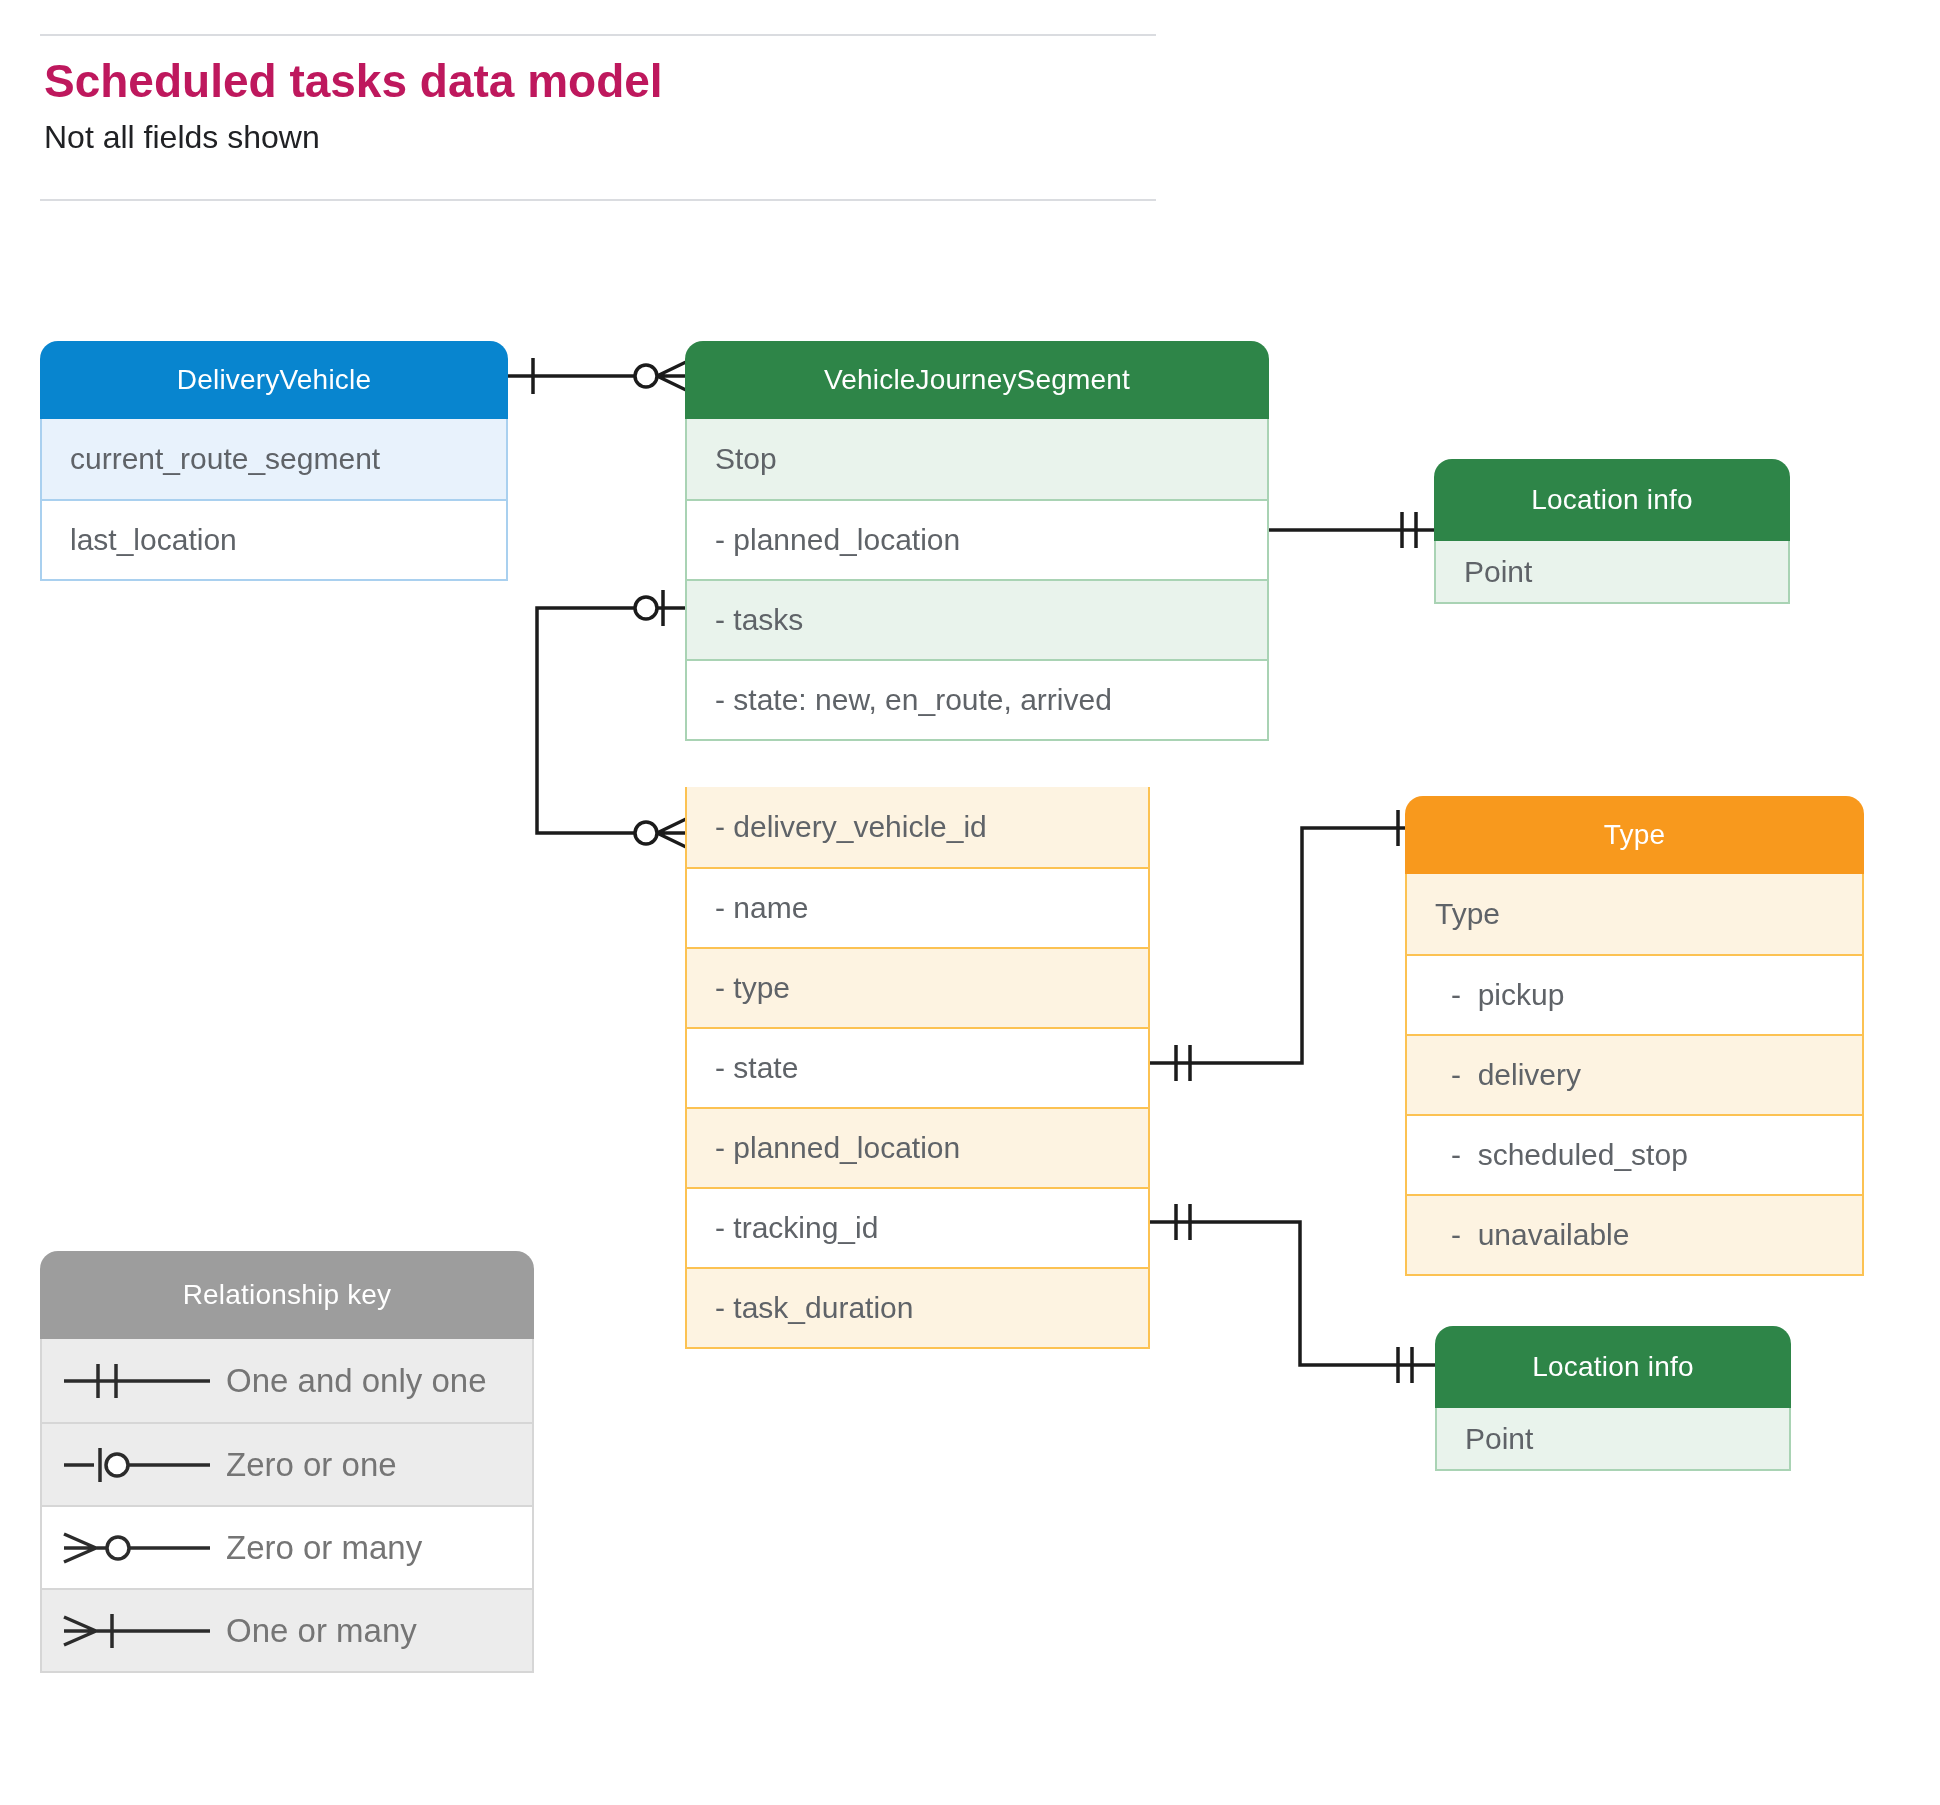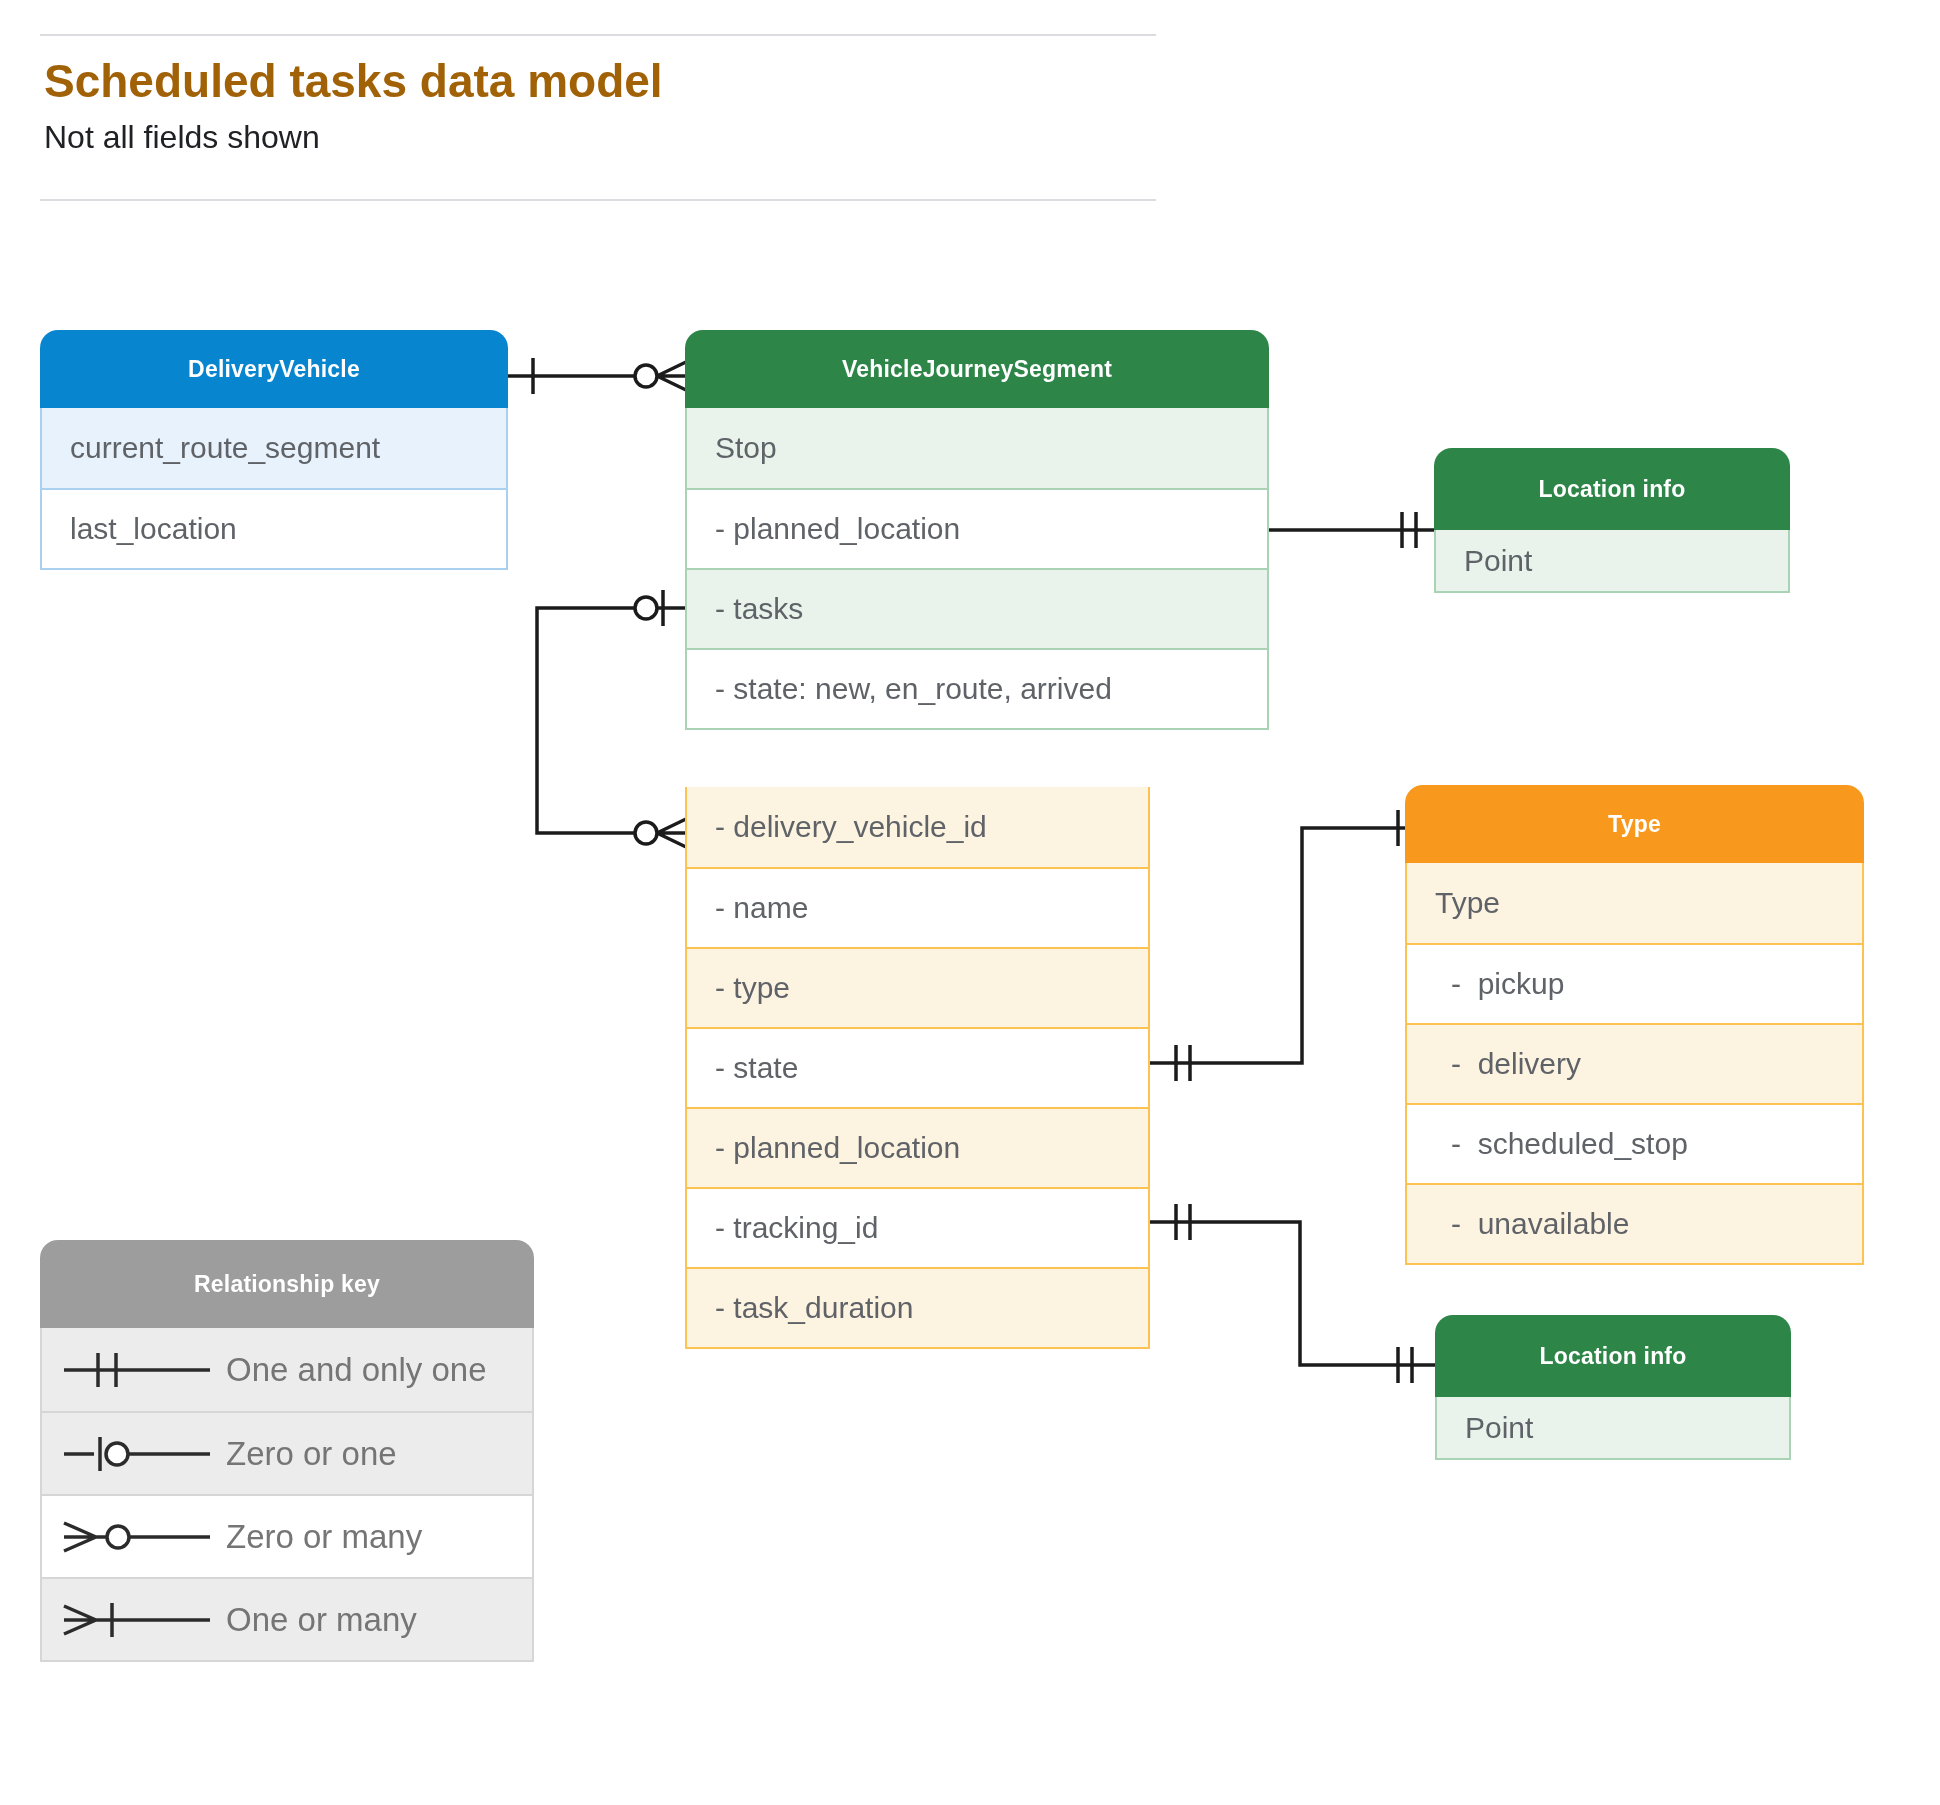--- a/index.html
+++ b/index.html
@@ -1,29 +1,29 @@
 <!DOCTYPE html>
 <html style="--blue-header: #0885cf; --green-header: #2e8548; --orange-header: #f8991d; --gray-header: #9d9d9d; --line: #1b1b1b; --row-text: #5f6368;"><head>
 <meta charset="utf-8">
 <style>
   html,body{margin:0;padding:0;background:#ffffff;}
   body{font-family:"Liberation Sans","DejaVu Sans",sans-serif;}
   .canvas{position:relative;width:1940px;height:1805px;background:#fff;overflow:hidden;}
 
   .rule{position:absolute;left:40px;width:1116px;height:2px;background:#dadce0;}
-  .page-title{position:absolute;left:44px;top:56px;font-size:46px;font-weight:700;color:#a16207;line-height:1.1;}
+  .page-title{position:absolute;left:44px;top:56px;font-size:46px;font-weight:700;color:#be185d;line-height:1.1;}
   .page-subtitle{position:absolute;left:44px;top:118px;font-size:32px;color:#202124;line-height:1.2;}
 
   svg.connectors{position:absolute;left:0;top:0;pointer-events:none;}
   svg.connectors path{stroke:#1b1b1b;stroke-width:3.5;fill:none;}
   svg.connectors circle{stroke:#1b1b1b;stroke-width:3.5;fill:#ffffff;}
 
   .tbl{position:absolute;}
-  .tbl-header{height:78px;border-radius:18px 18px 0 0;color:#ffffff;font-weight:700;font-size:23px;
-    display:flex;align-items:center;justify-content:center;letter-spacing:.2px;}
+  .tbl-header{height:78px;border-radius:18px 18px 0 0;color:#ffffff;font-weight:400;font-size:28px;
+    display:flex;align-items:center;justify-content:center;letter-spacing:.2px;margin-top:11px;}
   .tbl-body{border:2px solid var(--border);border-top:none;background:#fff;}
   .tbl-row{height:80px;font-size:30px;color:#5f6368;display:flex;align-items:center;
     padding-left:28px;box-sizing:border-box;background:#ffffff;}
   .tbl-row + .tbl-row{border-top:2px solid var(--border);}
   .tbl-row.tint{background:var(--tint);}
   .tbl-row.indent{padding-left:44px;}
 
   .blue  {--head:#0885cf;--tint:#e8f2fc;--border:#a9d0ef;}
   .green {--head:#2e8548;--tint:#e9f3ec;--border:#a9d3b4;}
   .orange{--head:#f8991d;--tint:#fdf3e1;--border:#fcc252;}

